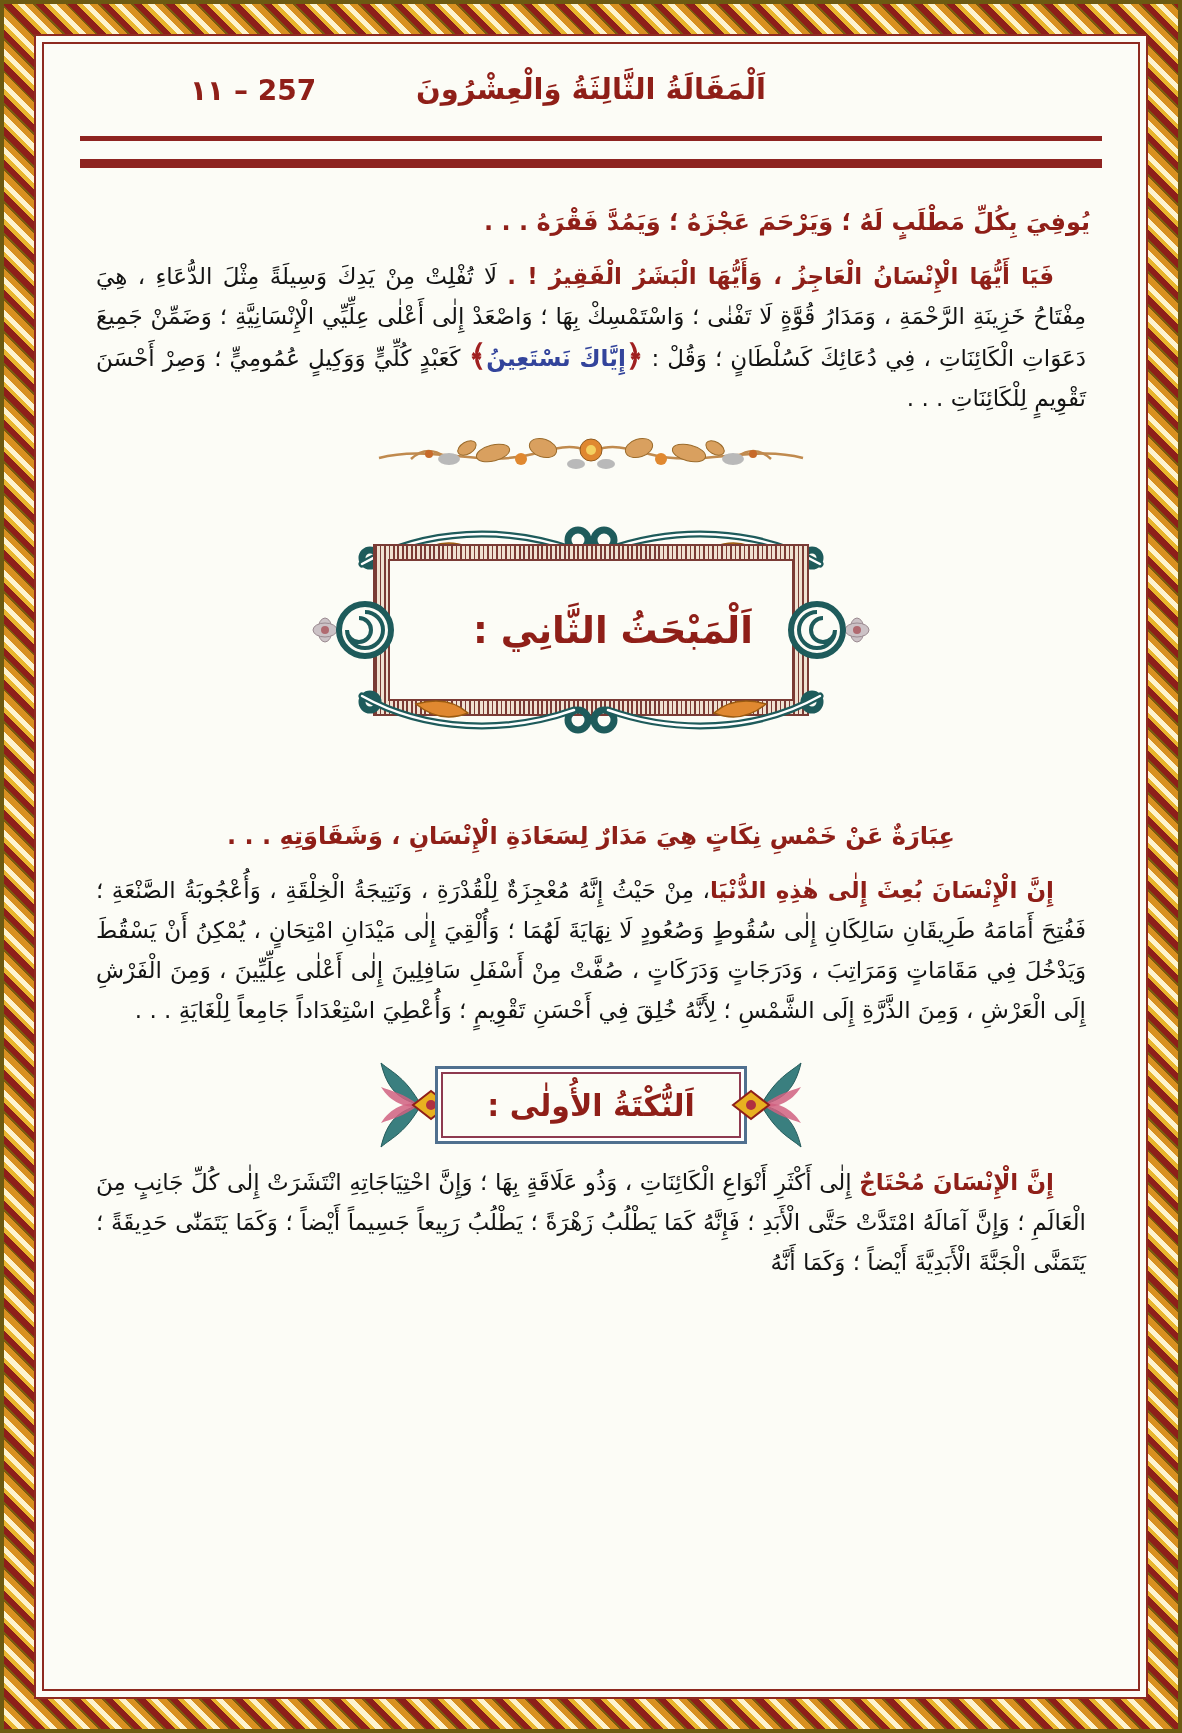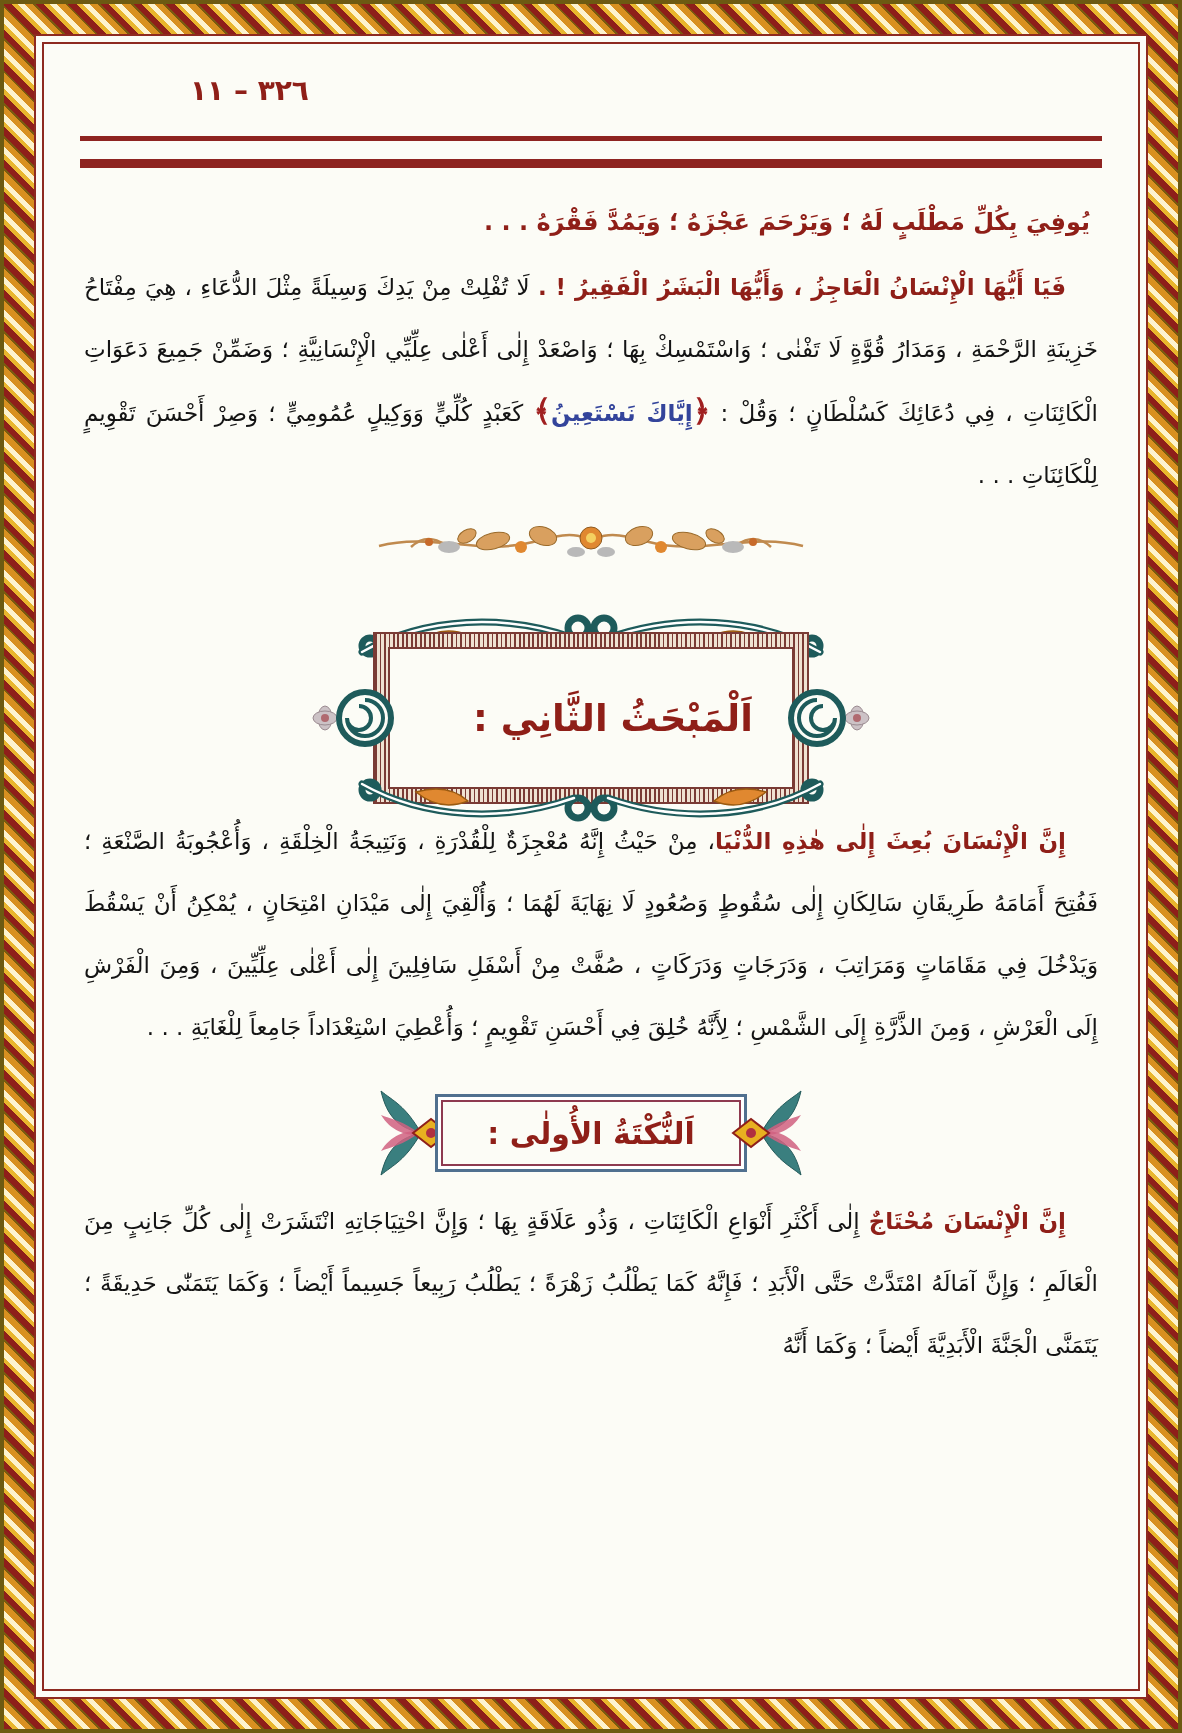--- a/index.html
+++ b/index.html
@@ -38,22 +38,22 @@
     border-top:5px solid #8e2420;border-bottom:9px solid #8e2420;
   }
   
   .red-line{
     color:var(--text_red,#8f1f18);font-weight:bold;font-size:24px;
     margin:26px 12px 0;line-height:56px;
   }
   .red-line.right{text-align:right;}
   .red-line.center{text-align:center;}
   .para{
-    font-size:23px;line-height:62px;color:#141414;
-    text-align:justify;margin:6px 4px 0;text-indent:32px;
+    font-size:23px;line-height:40px;color:#141414;
+    text-align:justify;margin:6px 16px 0;text-indent:32px;
   }
   .lead{color:var(--text_red,#8f1f18);font-weight:bold;}
   .quran{color:var(--quran_blue,#33449b);font-weight:bold;}
   .qbracket{color:var(--bracket_red,#a02020);font-weight:bold;font-size:30px;}
   
   .divider{margin:10px auto 0;width:440px;height:50px;display:block;}
   
   .mabhath-wrap{position:relative;width:436px;margin:66px auto 0;height:172px;}
   .mabhath-box{
     position:absolute;inset:0;
@@ -85,21 +85,22 @@
   .nukta-end.left{right:100%;margin-right:-16px;transform:translateY(-50%) scaleX(-1);}
   .nukta-end.right{left:100%;margin-left:-16px;transform:translateY(-50%);}
 </style>
 </head>
 <body>
 
 <div class="page">
   <div class="sheet">
 
     <div class="hdr">
-      <div class="pgnum">٣٢٦ – ١١</div>
+      <div class="title">اَلْمَقَالَةُ الثَّالِثَةُ وَالْعِشْرُونَ</div>
+      <div class="pgnum">257 – ١١</div>
     </div>
 
     <div class="double-rule"></div>
 
     <p class="red-line right">يُوفِيَ بِكُلِّ مَطْلَبٍ لَهُ ؛ وَيَرْحَمَ عَجْزَهُ ؛ وَيَمُدَّ فَقْرَهُ . . .</p>
 
     <p class="para"><span class="lead">فَيَا أَيُّهَا الْإِنْسَانُ الْعَاجِزُ ، وَأَيُّهَا الْبَشَرُ الْفَقِيرُ ! .</span> <span>لَا تُفْلِتْ مِنْ يَدِكَ وَسِيلَةً مِثْلَ الدُّعَاءِ ، هِيَ مِفْتَاحُ خَزِينَةِ الرَّحْمَةِ ، وَمَدَارُ قُوَّةٍ لَا تَفْنٰى ؛ وَاسْتَمْسِكْ بِهَا ؛ وَاصْعَدْ إِلٰى أَعْلٰى عِلِّيِّي الْإِنْسَانِيَّةِ ؛ وَضَمِّنْ جَمِيعَ دَعَوَاتِ الْكَائِنَاتِ ، فِي دُعَائِكَ كَسُلْطَانٍ ؛ وَقُلْ :</span> <span class="qbracket">﴿</span><span class="quran">إِيَّاكَ نَسْتَعِينُ</span><span class="qbracket">﴾</span> <span>كَعَبْدٍ كُلِّيٍّ وَوَكِيلٍ عُمُومِيٍّ ؛ وَصِرْ أَحْسَنَ تَقْوِيمٍ لِلْكَائِنَاتِ . . .</span></p>
 
     <svg class="divider" viewBox="0 0 440 50">
       <g fill="none" stroke="#c08a4e" stroke-width="2.5">
@@ -181,20 +182,21 @@
         <g fill="#ccc2c6" stroke="#9a8a90" stroke-width="1">
           <ellipse cx="18" cy="36" rx="7" ry="12"></ellipse>
           <ellipse cx="18" cy="36" rx="12" ry="7"></ellipse>
         </g>
         <circle cx="18" cy="36" r="4" fill="#b06a70"></circle>
         <circle cx="58" cy="36" r="26" fill="#fcfcf6" stroke="#1e5b5b" stroke-width="6"></circle>
         <path d="M58 18 a18 18 0 1 1 -18 18 a12 12 0 1 0 12 -12" fill="none" stroke="#1e5b5b" stroke-width="4"></path>
       </svg>
     </div>
 
+    <p class="red-line center" style="margin-top:92px;">عِبَارَةٌ عَنْ خَمْسِ نِكَاتٍ هِيَ مَدَارٌ لِسَعَادَةِ الْإِنْسَانِ ، وَشَقَاوَتِهِ . . .</p>
 
     <p class="para"><span class="lead">إِنَّ الْإِنْسَانَ بُعِثَ إِلٰى هٰذِهِ الدُّنْيَا</span><span>، مِنْ حَيْثُ إِنَّهُ مُعْجِزَةٌ لِلْقُدْرَةِ ، وَنَتِيجَةُ الْخِلْقَةِ ، وَأُعْجُوبَةُ الصَّنْعَةِ ؛ فَفُتِحَ أَمَامَهُ طَرِيقَانِ سَالِكَانِ إِلٰى سُقُوطٍ وَصُعُودٍ لَا نِهَايَةَ لَهُمَا ؛ وَأُلْقِيَ إِلٰى مَيْدَانِ امْتِحَانٍ ، يُمْكِنُ أَنْ يَسْقُطَ وَيَدْخُلَ فِي مَقَامَاتٍ وَمَرَاتِبَ ، وَدَرَجَاتٍ وَدَرَكَاتٍ ، صُفَّتْ مِنْ أَسْفَلِ سَافِلِينَ إِلٰى أَعْلٰى عِلِّيِّينَ ، وَمِنَ الْفَرْشِ إِلَى الْعَرْشِ ، وَمِنَ الذَّرَّةِ إِلَى الشَّمْسِ ؛ لِأَنَّهُ خُلِقَ فِي أَحْسَنِ تَقْوِيمٍ ؛ وَأُعْطِيَ اسْتِعْدَاداً جَامِعاً لِلْغَايَةِ . . .</span></p>
 
 
     <div class="nukta-wrap">
       <svg class="nukta-end left" viewBox="0 0 74 92">
         <path d="M30 46 C46 18 58 14 70 4 C64 30 52 40 34 45 Z" fill="#3a7f7f" stroke="#245a5a" stroke-width="1"></path>
         <path d="M30 46 C46 74 58 78 70 88 C64 62 52 52 34 47 Z" fill="#3a7f7f" stroke="#245a5a" stroke-width="1"></path>
         <path d="M32 46 C48 34 60 32 70 28 C60 44 46 48 34 48 Z" fill="#d06080" opacity="0.85"></path>
         <path d="M32 46 C48 58 60 60 70 64 C60 48 46 44 34 44 Z" fill="#d06080" opacity="0.85"></path>

